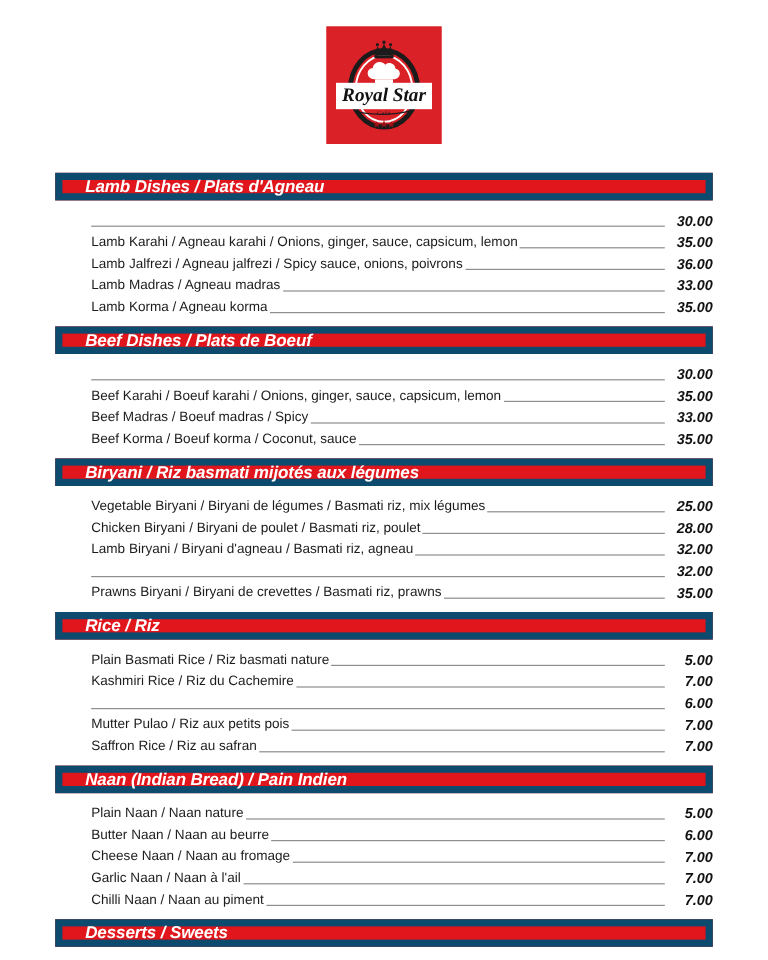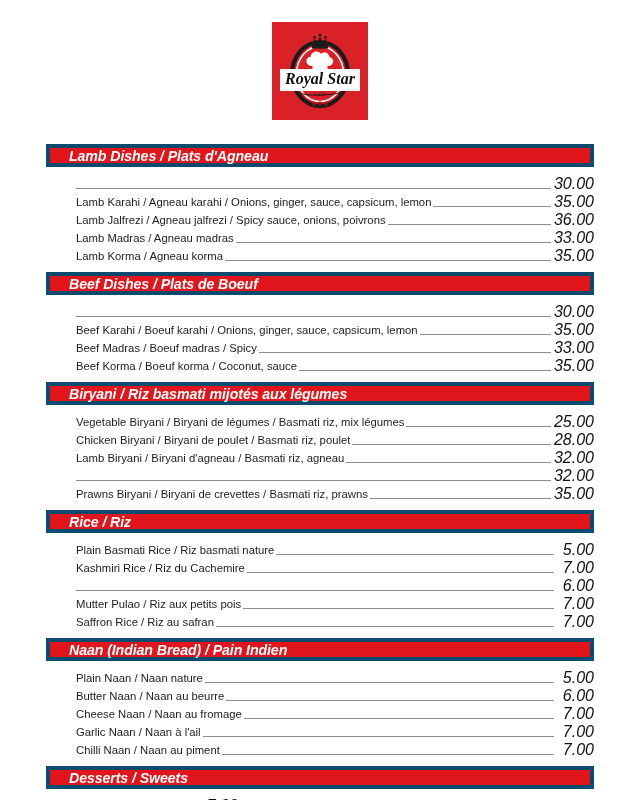--- a/index.html
+++ b/index.html
@@ -44,21 +44,21 @@
   
   .menu {
     margin-top: 24px;
     padding: 0 46px 0 46px;
   }
 
   .section { margin-bottom: 7px; }
 
   .section-bar {
     background: #E0161C;
-    border: 4px solid #0c4a6e;
+    border: 6px solid #0c4a6e;
     height: 23px;
     display: flex;
     align-items: center;
     padding-left: 19px;
     margin-bottom: 6px;
   }
 
   .section-title {
     color: #ffffff;
     font-weight: bold;
@@ -87,23 +87,23 @@
   .leader {
     flex: 1 1 auto;
     border-bottom: 1px solid #8d8d8d;
     margin-bottom: 4px;
     min-width: 6px;
     height: 1px;
   }
 
   .item-price {
     flex: 0 0 auto;
-    font-weight: normal;
+    font-weight: bold;
     font-style: italic;
-    font-size: 16px;
+    font-size: 12px;
     color: #111111;
     text-align: right;
     min-width: 40px;
     padding-left: 3px;
   }
 
   
   .section:last-child { margin-bottom: 0; }
 </style>
 </head>

